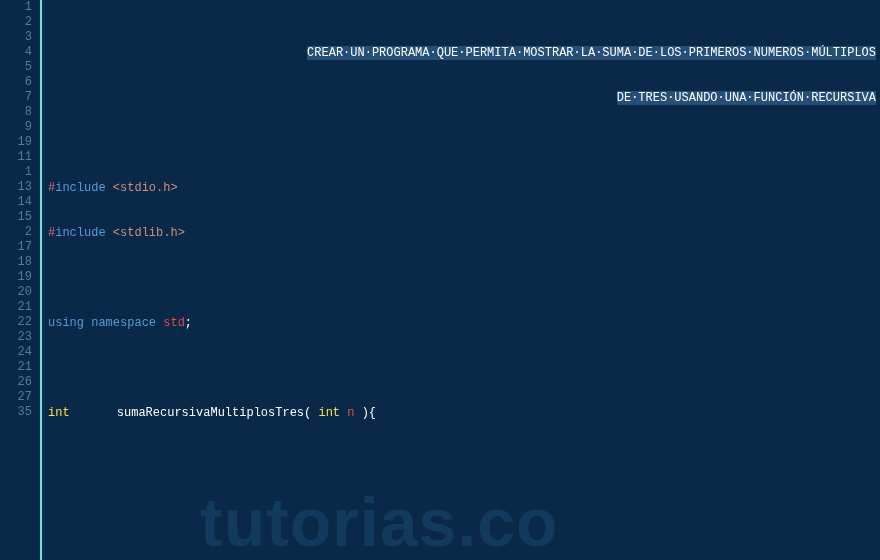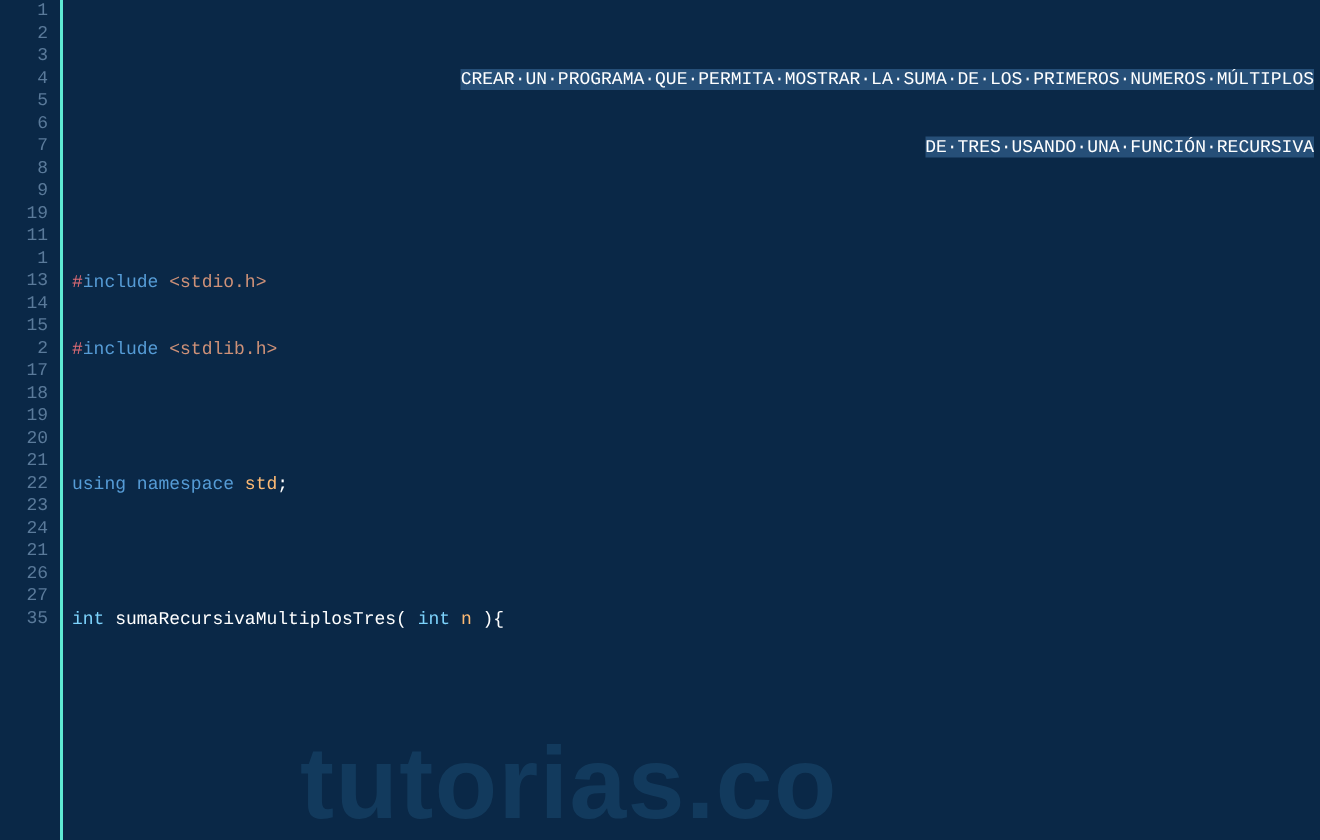--- a/index.html
+++ b/index.html
@@ -39,23 +39,23 @@
     color: #ffffff;
     padding-top: 16px;
   }
   .code-line {
     height: 15px;
     white-space: pre;
   }
   
   .pp  { color: #e06c75; }  
   .kw  { color: #569cd6; }  
-  .id  { color: #fdba74; }  
-  .fn  { color: #ffffff; }  
-  .ty  { color: #7dd3fc; }  
+  .id  { color: #ef4444; }  
+  .fn  { color: #ffffff; margin-left: 40px; }  
+  .ty  { color: #fde047; }  
   .num { color: #d19a66; }
   .str { color: #ce9178; }
   .pu  { color: #ffffff; }
   .cm-sel {
     background: #264f78;
   }
   .header-line1, .header-line2 {
     text-align: right;
     padding-right: 4px;
   }

